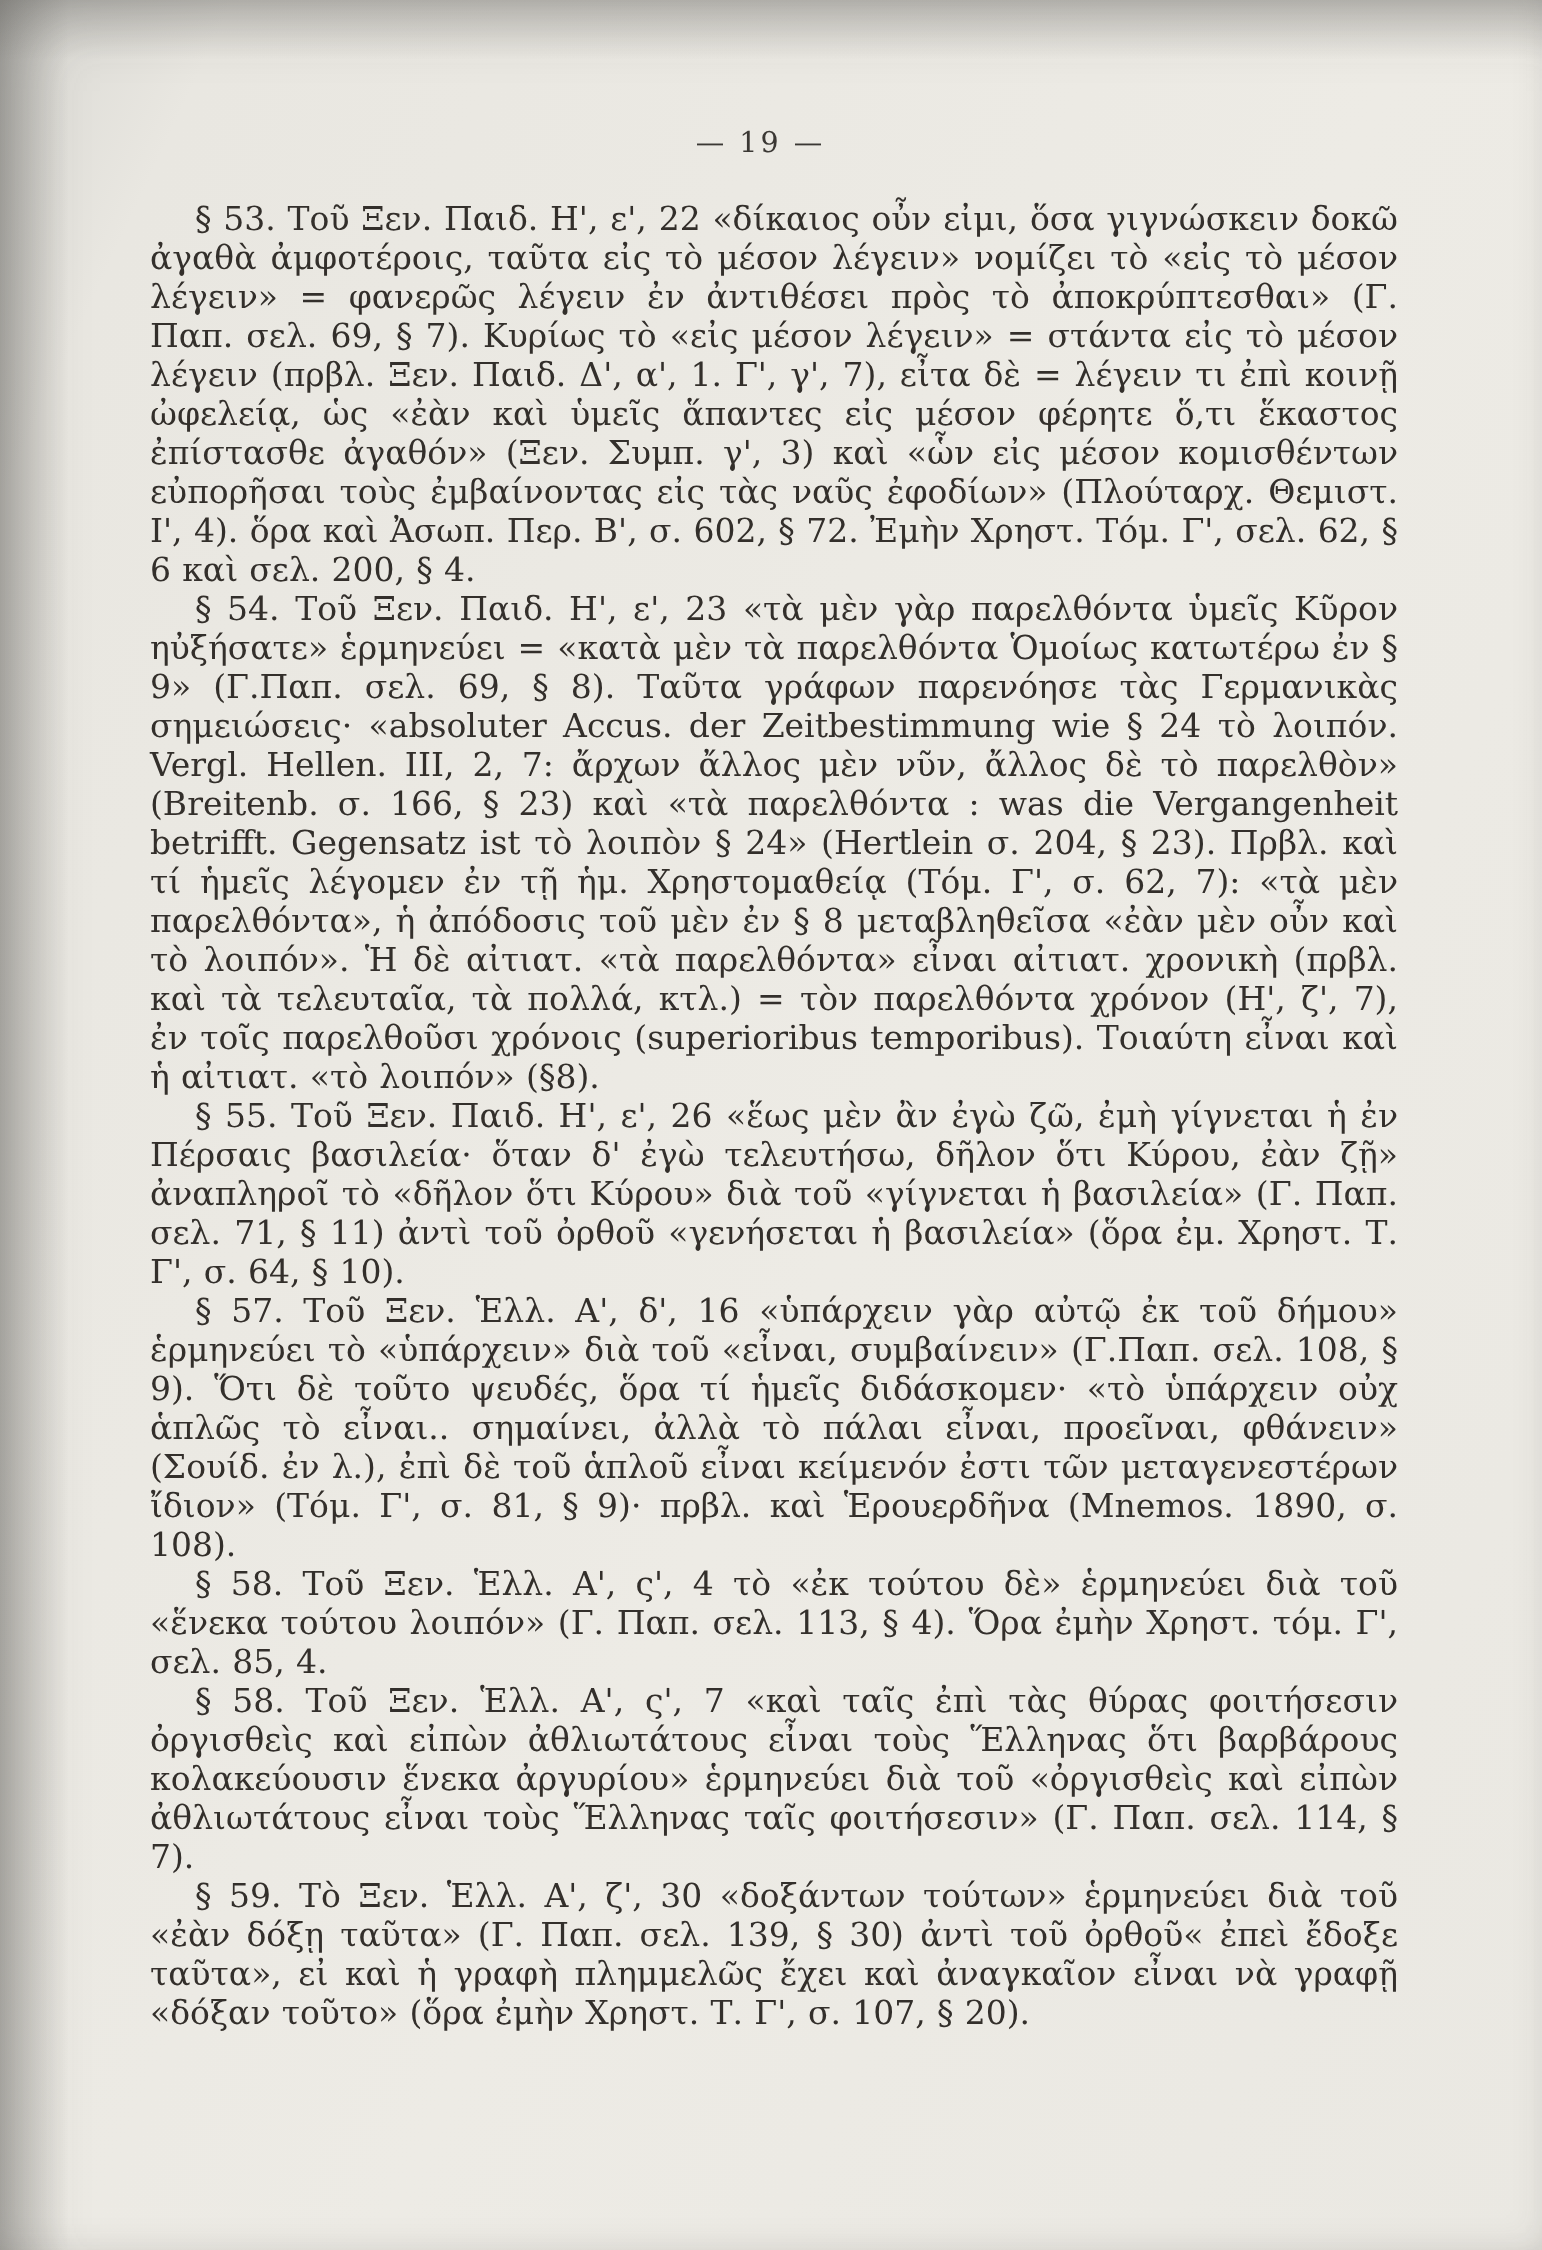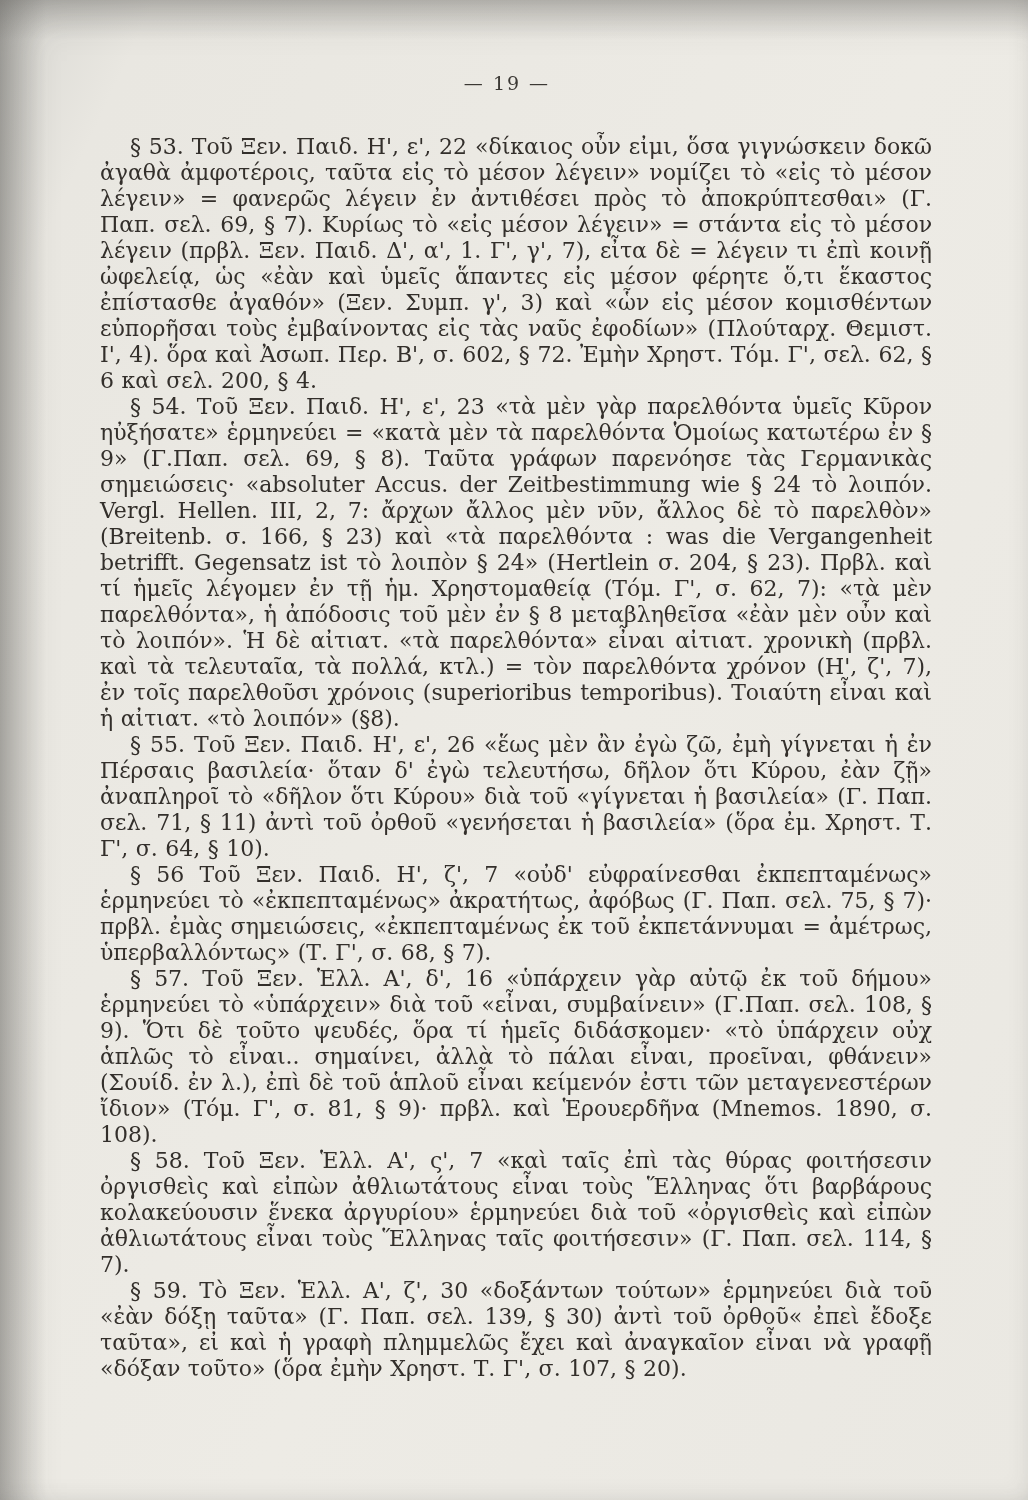--- a/index.html
+++ b/index.html
@@ -14,21 +14,21 @@
     height: 1500px;
     margin: 0 auto;
     background: linear-gradient(115deg, #d9d8d3 0%, #e9e7e1 9%, #edebe5 55%, #eae8e2 100%);
     box-shadow: inset 28px 22px 55px -28px rgba(60,60,58,0.45),
                 inset -6px -8px 30px -18px rgba(60,60,58,0.25);
     overflow: hidden;
     color: #35322e;
   }
   .page-number-row {
     position: absolute;
-    top: 72px;
+    top: 84px;
     left: 0;
     right: 14px;
     text-align: center;
     font-size: 19px;
     letter-spacing: 2px;
     color: #3b3834;
   }
   .text-block {
     position: absolute;
     top: 134px;
@@ -67,18 +67,18 @@
 <div class="scan-page">
   <div class="edge-shade-left"></div>
   <div class="edge-shade-top"></div>
 
   <div class="page-number-row">— 19 —</div>
 
   <div class="text-block">
     <p>§ 53. Τοῦ Ξεν. Παιδ. Η', ε', 22 «δίκαιος οὖν εἰμι, ὅσα γιγνώσκειν δοκῶ ἀγαθὰ ἀμφοτέροις, ταῦτα εἰς τὸ μέσον λέγειν» νομίζει τὸ «εἰς τὸ μέσον λέγειν» = φανερῶς λέγειν ἐν ἀντιθέσει πρὸς τὸ ἀποκρύπτεσθαι» (Γ. Παπ. σελ. 69, § 7). Κυρίως τὸ «εἰς μέσον λέγειν» = στάντα εἰς τὸ μέσον λέγειν (πρβλ. Ξεν. Παιδ. Δ', α', 1. Γ', γ', 7), εἶτα δὲ = λέγειν τι ἐπὶ κοινῇ ὠφελείᾳ, ὡς «ἐὰν καὶ ὑμεῖς ἅπαντες εἰς μέσον φέρητε ὅ,τι ἕκαστος ἐπίστασθε ἀγαθόν» (Ξεν. Συμπ. γ', 3) καὶ «ὧν εἰς μέσον κομισθέντων εὐπορῆσαι τοὺς ἐμβαίνοντας εἰς τὰς ναῦς ἐφοδίων» (Πλούταρχ. Θεμιστ. Ι', 4). ὅρα καὶ Ἀσωπ. Περ. Β', σ. 602, § 72. Ἐμὴν Χρηστ. Τόμ. Γ', σελ. 62, § 6 καὶ σελ. 200, § 4.</p>
     <p>§ 54. Τοῦ Ξεν. Παιδ. Η', ε', 23 «τὰ μὲν γὰρ παρελθόντα ὑμεῖς Κῦρον ηὐξήσατε» ἑρμηνεύει = «κατὰ μὲν τὰ παρελθόντα Ὁμοίως κατωτέρω ἐν § 9» (Γ.Παπ. σελ. 69, § 8). Ταῦτα γράφων παρενόησε τὰς Γερμανικὰς σημειώσεις· «absoluter Accus. der Zeitbestimmung wie § 24 τὸ λοιπόν. Vergl. Hellen. III, 2, 7: ἄρχων ἄλλος μὲν νῦν, ἄλλος δὲ τὸ παρελθὸν» (Breitenb. σ. 166, § 23) καὶ «τὰ παρελθόντα : was die Vergangenheit betrifft. Gegensatz ist τὸ λοιπὸν § 24» (Hertlein σ. 204, § 23). Πρβλ. καὶ τί ἡμεῖς λέγομεν ἐν τῇ ἡμ. Χρηστομαθείᾳ (Τόμ. Γ', σ. 62, 7): «τὰ μὲν παρελθόντα», ἡ ἀπόδοσις τοῦ μὲν ἐν § 8 μεταβληθεῖσα «ἐὰν μὲν οὖν καὶ τὸ λοιπόν». Ἡ δὲ αἰτιατ. «τὰ παρελθόντα» εἶναι αἰτιατ. χρονικὴ (πρβλ. καὶ τὰ τελευταῖα, τὰ πολλά, κτλ.) = τὸν παρελθόντα χρόνον (Η', ζ', 7), ἐν τοῖς παρελθοῦσι χρόνοις (superioribus temporibus). Τοιαύτη εἶναι καὶ ἡ αἰτιατ. «τὸ λοιπόν» (§8).</p>
     <p>§ 55. Τοῦ Ξεν. Παιδ. Η', ε', 26 «ἕως μὲν ἂν ἐγὼ ζῶ, ἐμὴ γίγνεται ἡ ἐν Πέρσαις βασιλεία· ὅταν δ' ἐγὼ τελευτήσω, δῆλον ὅτι Κύρου, ἐὰν ζῇ» ἀναπληροῖ τὸ «δῆλον ὅτι Κύρου» διὰ τοῦ «γίγνεται ἡ βασιλεία» (Γ. Παπ. σελ. 71, § 11) ἀντὶ τοῦ ὀρθοῦ «γενήσεται ἡ βασιλεία» (ὅρα ἐμ. Χρηστ. Τ. Γ', σ. 64, § 10).</p>
-    <p>§ 56 Τοῦ Ξεν. Παιδ. Η', ζ', 7 «οὐδ' εὐφραίνεσθαι ἐκπεπταμένως» ἑρμηνεύει τὸ «ἐκπεπταμένως» ἀκρατήτως, ἀφόβως (Γ. Παπ. σελ. 75, § 7)· πρβλ. ἐμὰς σημειώσεις, «ἐκπεπταμένως ἐκ τοῦ ἐκπετάννυμαι = ἀμέτρως, ὑπερβαλλόντως» (Τ. Γ', σ. 68, § 7).</p>
     <p>§ 57. Τοῦ Ξεν. Ἑλλ. Α', δ', 16 «ὑπάρχειν γὰρ αὐτῷ ἐκ τοῦ δήμου» ἑρμηνεύει τὸ «ὑπάρχειν» διὰ τοῦ «εἶναι, συμβαίνειν» (Γ.Παπ. σελ. 108, § 9). Ὅτι δὲ τοῦτο ψευδές, ὅρα τί ἡμεῖς διδάσκομεν· «τὸ ὑπάρχειν οὐχ ἁπλῶς τὸ εἶναι.. σημαίνει, ἀλλὰ τὸ πάλαι εἶναι, προεῖναι, φθάνειν» (Σουίδ. ἐν λ.), ἐπὶ δὲ τοῦ ἁπλοῦ εἶναι κείμενόν ἐστι τῶν μεταγενεστέρων ἴδιον» (Τόμ. Γ', σ. 81, § 9)· πρβλ. καὶ Ἑρουερδῆνα (Mnemos. 1890, σ. 108).</p>
+    <p>§ 58. Τοῦ Ξεν. Ἑλλ. Α', ς', 4 τὸ «ἐκ τούτου δὲ» ἑρμηνεύει διὰ τοῦ «ἕνεκα τούτου λοιπόν» (Γ. Παπ. σελ. 113, § 4). Ὅρα ἐμὴν Χρηστ. τόμ. Γ', σελ. 85, 4.</p>
     <p>§ 58. Τοῦ Ξεν. Ἑλλ. Α', ς', 7 «καὶ ταῖς ἐπὶ τὰς θύρας φοιτήσεσιν ὀργισθεὶς καὶ εἰπὼν ἀθλιωτάτους εἶναι τοὺς Ἕλληνας ὅτι βαρβάρους κολακεύουσιν ἕνεκα ἀργυρίου» ἑρμηνεύει διὰ τοῦ «ὀργισθεὶς καὶ εἰπὼν ἀθλιωτάτους εἶναι τοὺς Ἕλληνας ταῖς φοιτήσεσιν» (Γ. Παπ. σελ. 114, § 7).</p>
     <p>§ 59. Τὸ Ξεν. Ἑλλ. Α', ζ', 30 «δοξάντων τούτων» ἑρμηνεύει διὰ τοῦ «ἐὰν δόξῃ ταῦτα» (Γ. Παπ. σελ. 139, § 30) ἀντὶ τοῦ ὀρθοῦ« ἐπεὶ ἔδοξε ταῦτα», εἰ καὶ ἡ γραφὴ πλημμελῶς ἔχει καὶ ἀναγκαῖον εἶναι νὰ γραφῇ «δόξαν τοῦτο» (ὅρα ἐμὴν Χρηστ. Τ. Γ', σ. 107, § 20).</p>
   </div>
 </div>
 
 </body></html>

